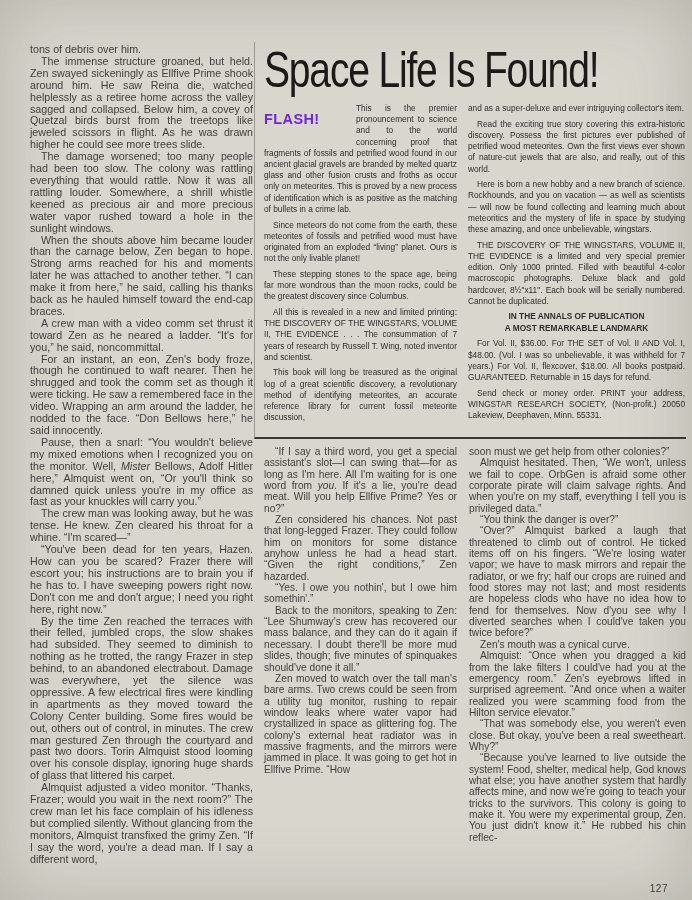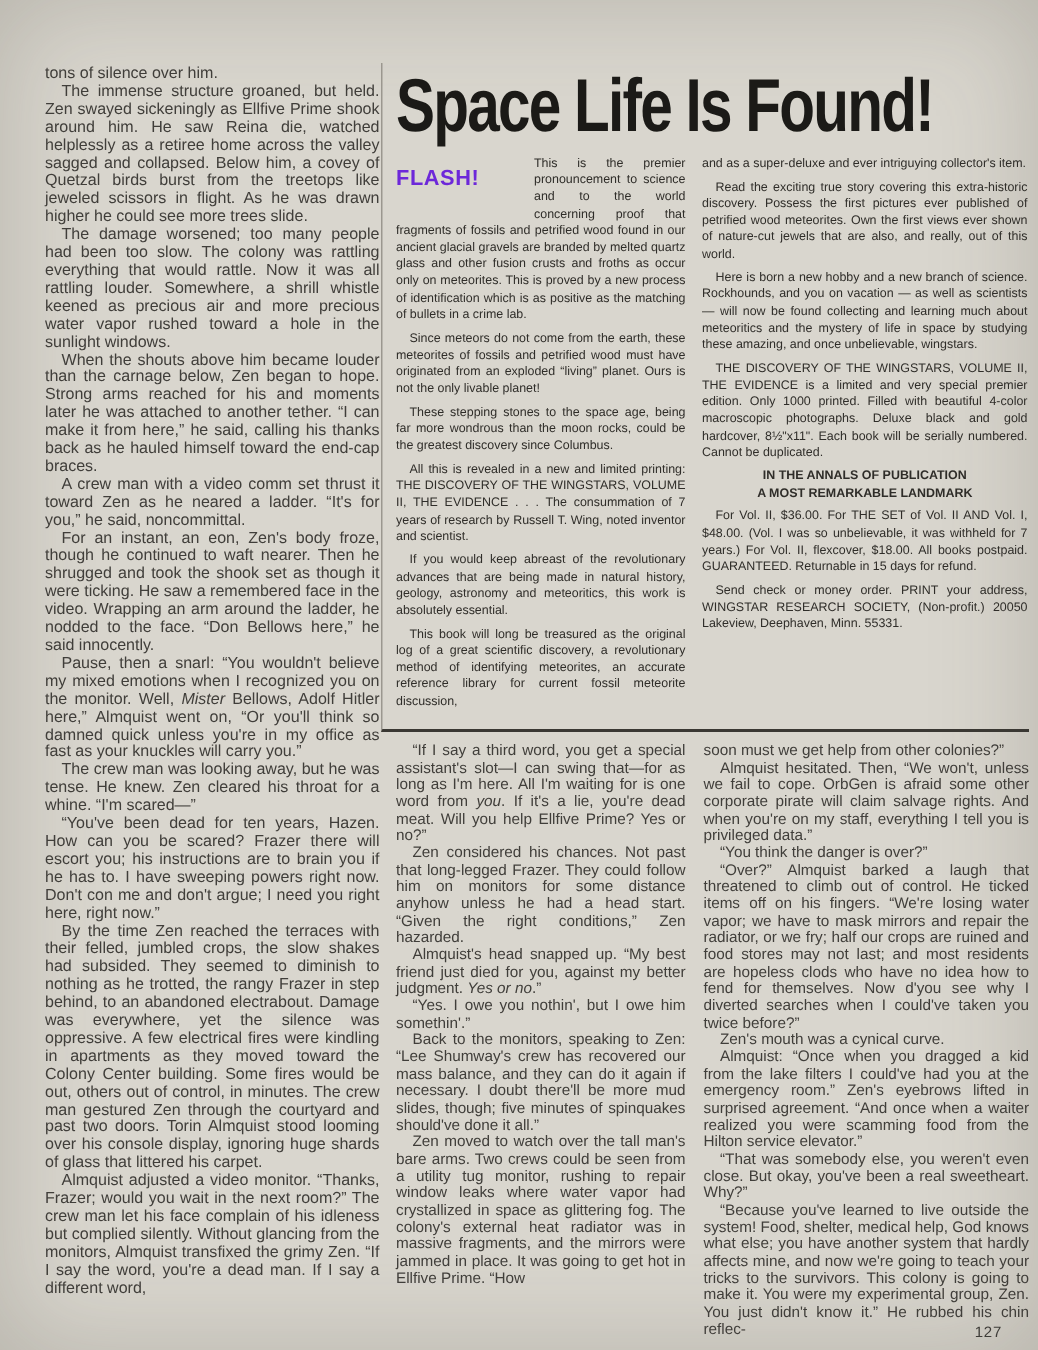--- a/index.html
+++ b/index.html
@@ -10,21 +10,21 @@
     font-family:"Liberation Sans",sans-serif;
   }
   
   .story{font-size:10.2px;line-height:11.35px;color:#403e3a;text-align:justify;}
   .left-col{position:absolute;left:30px;top:44px;width:223px;font-size:10.7px;line-height:11.9px;}
   .story .para{margin:0;}
   .para.ind{text-indent:11px;}
   
   .right-region{position:absolute;left:254px;top:42px;width:432px;}
   .ad-box{border-left:1px solid #9b978f;border-bottom:2px solid #3a3833;padding:2px 0 9px 9px;}
-  .headline{margin:0 0 7px;font-size:50px;line-height:52px;font-weight:bold;color:#1b1a17;letter-spacing:-1.5px;white-space:nowrap;}
+  .headline{margin:0 0 7px;font-size:50px;line-height:52px;font-weight:normal;color:#1b1a17;letter-spacing:-1.5px;white-space:nowrap;}
   .headline-inner{display:inline-block;transform:scaleX(.78);transform-origin:left center;}
   .ad-cols{display:flex;gap:11px;}
   .ad-col{font-size:8.3px;line-height:11.2px;color:#2f2d29;text-align:justify;}
   .ad-col-a{width:193px;flex:none;}
   .ad-col-b{width:217px;flex:none;}
   .ad-col .para{margin:0 0 4.5px;}
   .ad-col .para.ind{text-indent:9px;}
   .para.center{text-align:center;text-indent:0;}
   .para.b{font-weight:bold;}
   .ad-col .para.tt{margin:2px 0 0;}
@@ -36,46 +36,45 @@
   .story-right{width:217px;flex:none;}
   .page-number{position:absolute;right:24px;top:883px;font-size:10px;color:#3d3b37;letter-spacing:.5px;}
   b{font-weight:normal;} i{font-style:italic;margin-top:10px;}
 </style>
 </head>
 <body>
 
 <div class="page">
 
   <div class="left-col story">
-      <p class="para">tons of silence over him.</p>
+      <p class="para">tons of debris over him.</p>
       <p class="para ind">The immense structure groaned, but held. Zen swayed sickeningly as Ellfive Prime shook around him. He saw Reina die, watched helplessly as a retiree home across the valley sagged and collapsed. Below him, a covey of Quetzal birds burst from the treetops like jeweled scissors in flight. As he was drawn higher he could see more trees slide.</p>
       <p class="para ind">The damage worsened; too many people had been too slow. The colony was rattling everything that would rattle. Now it was all rattling louder. Somewhere, a shrill whistle keened as precious air and more precious water vapor rushed toward a hole in the sunlight windows.</p>
       <p class="para ind">When the shouts above him became louder than the carnage below, Zen began to hope. Strong arms reached for his and moments later he was attached to another tether. “I can make it from here,” he said, calling his thanks back as he hauled himself toward the end-cap braces.</p>
       <p class="para ind">A crew man with a video comm set thrust it toward Zen as he neared a ladder. “It's for you,” he said, noncommittal.</p>
-      <p class="para ind">For an instant, an eon, Zen's body froze, though he continued to waft nearer. Then he shrugged and took the shook set as though it were ticking. He saw a remembered face in the video. Wrapping an arm around the ladder, he nodded to the face. “Don Bellows here,” he said innocently.</p>
+      <p class="para ind">For an instant, an eon, Zen's body froze, though he continued to waft nearer. Then he shrugged and took the comm set as though it were ticking. He saw a remembered face in the video. Wrapping an arm around the ladder, he nodded to the face. “Don Bellows here,” he said innocently.</p>
       <p class="para ind">Pause, then a snarl: “You wouldn't believe my mixed emotions when I recognized you on the monitor. Well, <i>Mister</i> Bellows, Adolf Hitler here,” Almquist went on, “Or you'll think so damned quick unless you're in my office as fast as your knuckles will carry you.”</p>
       <p class="para ind">The crew man was looking away, but he was tense. He knew. Zen cleared his throat for a whine. “I'm scared—”</p>
       <p class="para ind">“You've been dead for ten years, Hazen. How can you be scared? Frazer there will escort you; his instructions are to brain you if he has to. I have sweeping powers right now. Don't con me and don't argue; I need you right here, right now.”</p>
       <p class="para ind">By the time Zen reached the terraces with their felled, jumbled crops, the slow shakes had subsided. They seemed to diminish to nothing as he trotted, the rangy Frazer in step behind, to an abandoned electrabout. Damage was everywhere, yet the silence was oppressive. A few electrical fires were kindling in apartments as they moved toward the Colony Center building. Some fires would be out, others out of control, in minutes. The crew man gestured Zen through the courtyard and past two doors. Torin Almquist stood looming over his console display, ignoring huge shards of glass that littered his carpet.</p>
       <p class="para ind">Almquist adjusted a video monitor. “Thanks, Frazer; would you wait in the next room?” The crew man let his face complain of his idleness but complied silently. Without glancing from the monitors, Almquist transfixed the grimy Zen. “If I say the word, you're a dead man. If I say a different word,</p>
     </div>
 
   <div class="right-region">
 
     <div class="ad-box">
       <h1 class="headline"><span class="headline-inner">Space Life Is Found!</span></h1>
 
       <div class="ad-cols">
         <div class="ad-col ad-col-a">
           <p class="para intro"><span class="flash-wrap"><span class="flash">FLASH!</span></span><span class="intro-text">This is the premier pronouncement to science and to the world concerning proof that fragments of <b>fossils and petrified wood</b> found in our ancient glacial gravels are branded by melted quartz glass and other fusion crusts and froths as occur only on <b>meteorites</b>. This is proved by a new process of identification which is as positive as the matching of bullets in a crime lab.</span></p>
           <div>
               <p class="para ind">Since meteors do not come from the earth, these meteorites of fossils and petrified wood must have originated from an exploded “living” planet. <b>Ours is not the only livable planet!</b></p>
               <p class="para ind">These stepping stones to the space age, being far more wondrous than the moon rocks, could be the greatest discovery since Columbus.</p>
               <p class="para ind">All this is revealed in a new and limited printing: THE DISCOVERY OF THE WINGSTARS, VOLUME II, THE EVIDENCE . . . The consummation of 7 years of research by Russell T. Wing, noted inventor and scientist.</p>
-              <p class="para ind">If you would keep abreast of the revolutionary advances that are being made in natural history, geology, astronomy and meteoritics, this work is absolutely essential.</p>
               <p class="para ind">This book will long be treasured as the original log of a great scientific discovery, a revolutionary method of identifying meteorites, an accurate reference library for current fossil meteorite discussion,</p>
             </div>
         </div>
 
         <div class="ad-col ad-col-b">
             <p class="para">and as a super-deluxe and ever intriguying collector's item.</p>
             <p class="para ind">Read the exciting true story covering this extra-historic discovery. Possess the first pictures ever published of petrified wood meteorites. Own the first views ever shown of nature-cut jewels that are also, and really, out of this world.</p>
             <p class="para ind">Here is born a new hobby and a new branch of science. Rockhounds, and you on vacation — as well as scientists — will now be found collecting and learning much about meteoritics and the mystery of life in space by studying these amazing, and once unbelievable, wingstars.</p>
             <p class="para ind">THE DISCOVERY OF THE WINGSTARS, VOLUME II, THE EVIDENCE is a limited and very special premier edition. Only 1000 printed. Filled with beautiful 4-color macroscopic photographs. Deluxe black and gold hardcover, 8½"x11". Each book will be serially numbered. Cannot be duplicated.</p>
             <p class="para center b tt">IN THE ANNALS OF PUBLICATION</p>
@@ -83,21 +82,20 @@
             <p class="para ind">For Vol. II, $36.00. For <b>THE SET of Vol. II AND Vol. I, $48.00.</b> (Vol. I was so unbelievable, it was withheld for 7 years.) For Vol. II, <b>flexcover</b>, $18.00. All books postpaid. <b>GUARANTEED. Returnable in 15 days for refund.</b></p>
             <p class="para ind">Send check or money order. PRINT your address, WINGSTAR RESEARCH SOCIETY, (Non-profit.) 20050 Lakeview, Deephaven, Minn. 55331.</p>
           </div>
       </div>
     </div>
 
     <div class="story-cols">
       <div class="story story-mid">
           <p class="para ind">“If I say a third word, you get a special assistant's slot—I can swing that—for as long as I'm here. All I'm waiting for is one word from <i>you</i>. If it's a lie, you're dead meat. Will you help Ellfive Prime? Yes or no?”</p>
           <p class="para ind">Zen considered his chances. Not past that long-legged Frazer. They could follow him on monitors for some distance anyhow unless he had a head start. “Given the right conditions,” Zen hazarded.</p>
-          <p class="para ind">Almquist's head snapped up. “My best friend just died for you, against my better judgment. <i>Yes or no</i>.”</p>
           <p class="para ind">“Yes. I owe you nothin', but I owe him somethin'.”</p>
           <p class="para ind">Back to the monitors, speaking to Zen: “Lee Shumway's crew has recovered our mass balance, and they can do it again if necessary. I doubt there'll be more mud slides, though; five minutes of spinquakes should've done it all.”</p>
           <p class="para ind">Zen moved to watch over the tall man's bare arms. Two crews could be seen from a utility tug monitor, rushing to repair window leaks where water vapor had crystallized in space as glittering fog. The colony's external heat radiator was in massive fragments, and the mirrors were jammed in place. It was going to get hot in Ellfive Prime. “How</p>
         </div>
       <div class="story story-right">
           <p class="para">soon must we get help from other colonies?”</p>
           <p class="para ind">Almquist hesitated. Then, “We won't, unless we fail to cope. OrbGen is afraid some other corporate pirate will claim salvage rights. And when you're on my staff, everything I tell you is privileged data.”</p>
           <p class="para ind">“You think the danger is over?”</p>
           <p class="para ind">“Over?” Almquist barked a laugh that threatened to climb out of control. He ticked items off on his fingers. “We're losing water vapor; we have to mask mirrors and repair the radiator, or we fry; half our crops are ruined and food stores may not last; and most residents are hopeless clods who have no idea how to fend for themselves. Now d'you see why I diverted searches when I could've taken you twice before?”</p>
           <p class="para ind">Zen's mouth was a cynical curve.</p>

